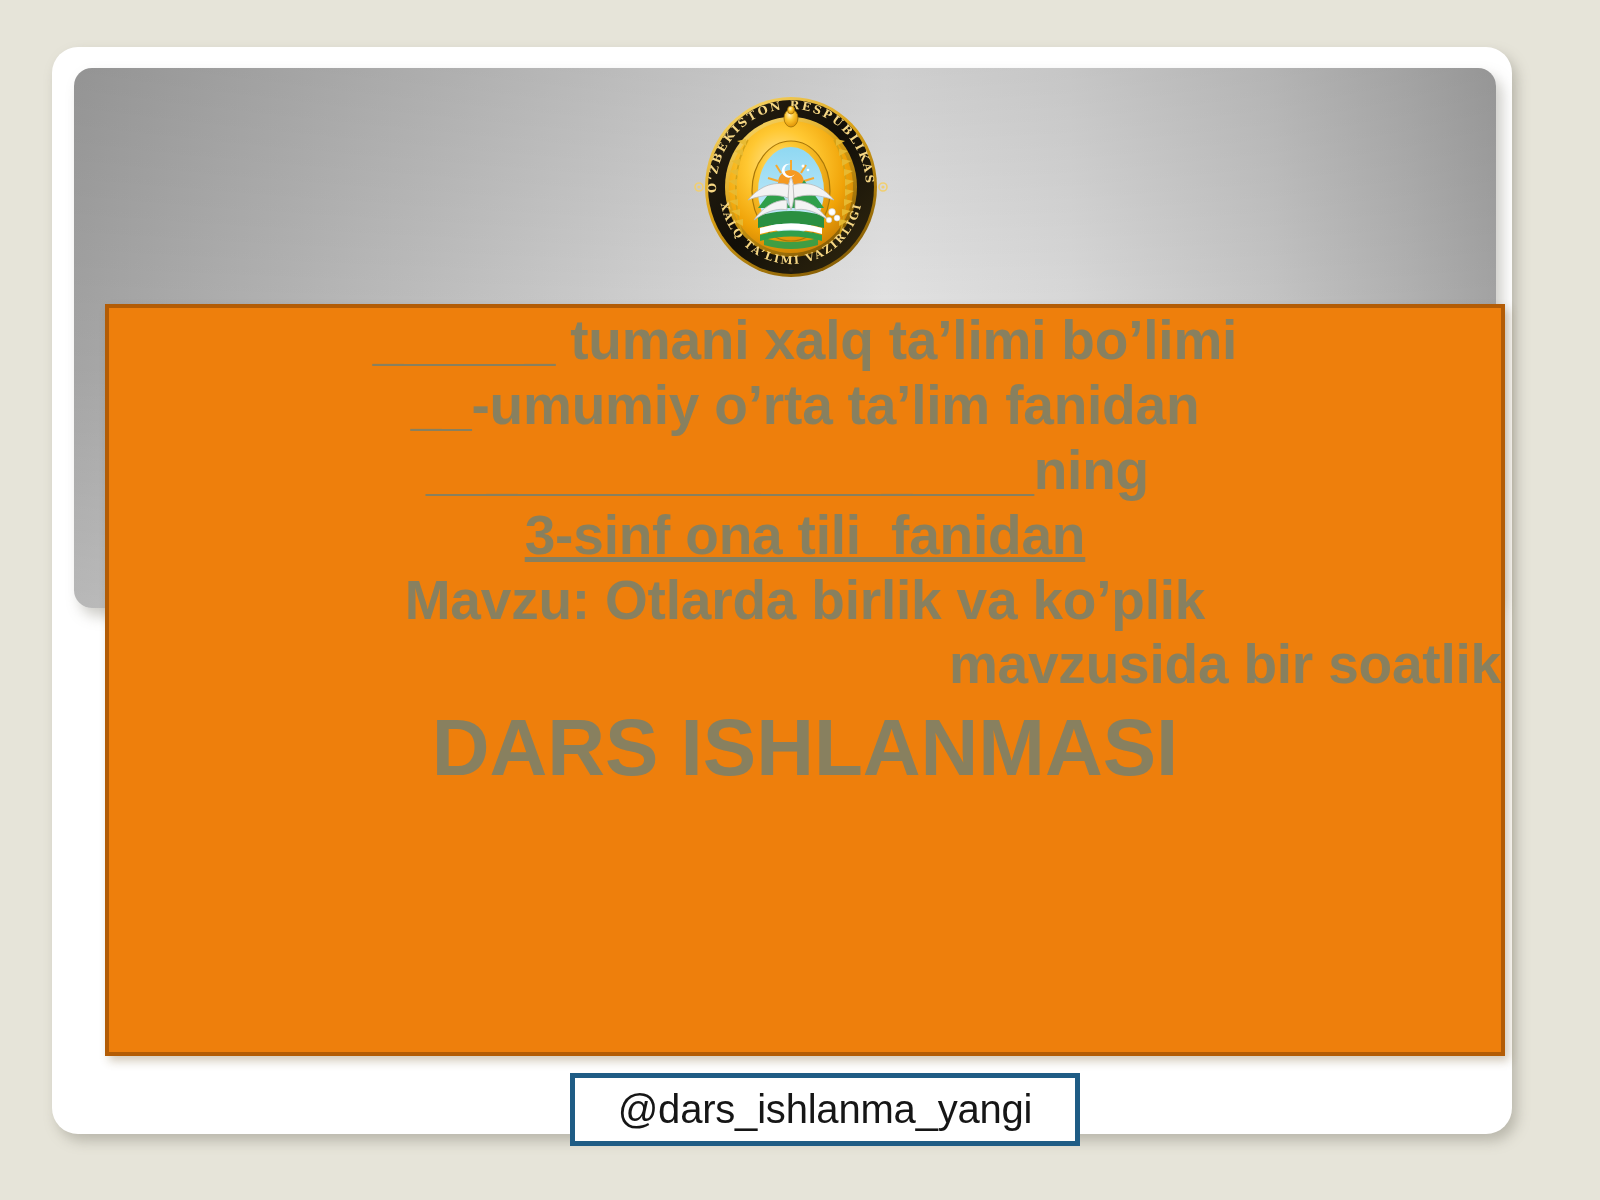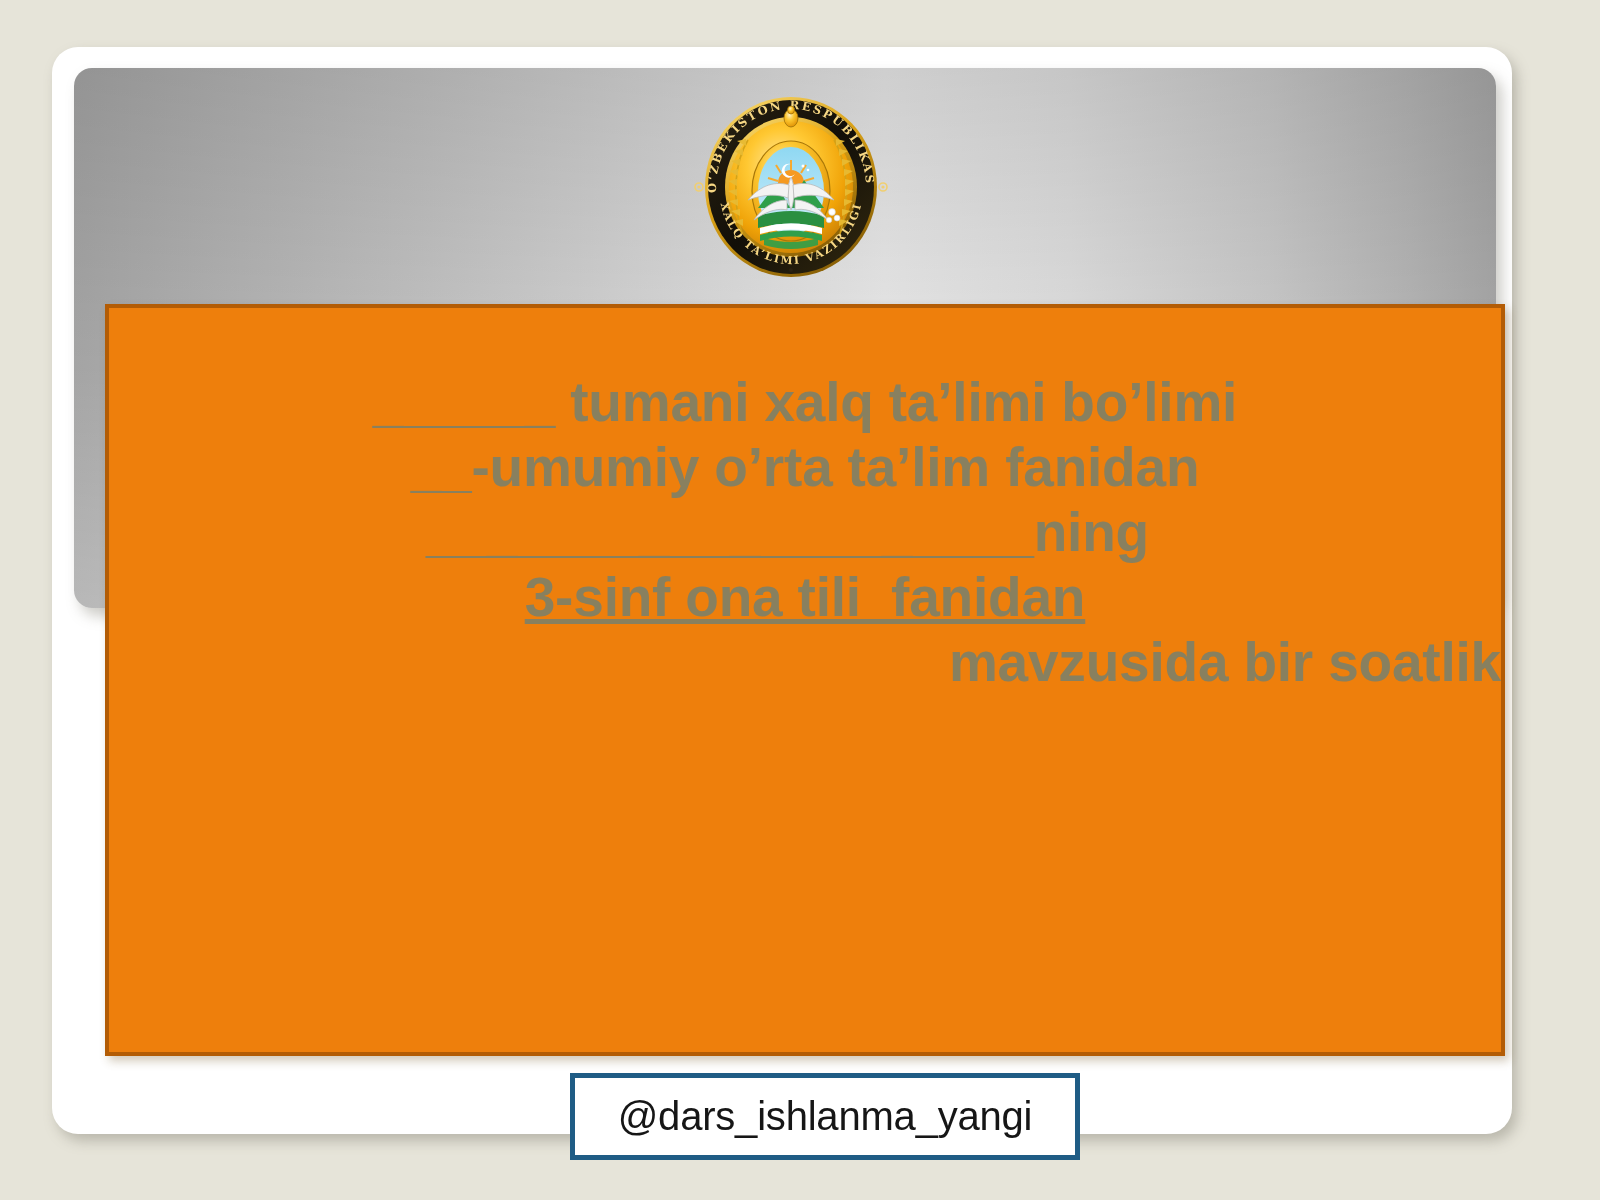--- a/index.html
+++ b/index.html
@@ -74,21 +74,20 @@
     width: 1400px;
     height: 752px;
     background: #ee7f0c;
     border: 4px solid #b35c05;
     box-sizing: border-box;
     box-shadow: 4px 5px 9px rgba(110,80,30,0.30);
     display: flex;
     flex-direction: column;
     justify-content: flex-start;
     align-items: center;
-    padding-top: 62px;
     box-sizing: border-box;
   }
 
   .body-text {
     color: #88805f;
     font-weight: bold;
     text-align: center;
     line-height: 1.18;
     width: 100%;
     letter-spacing: -0.2px;
@@ -111,21 +110,21 @@
   .l6 { text-align: center; }
   .l7 { text-align: right; }
   .l8 { text-align: center; }
 
   
   .handle-box {
     position: absolute;
     left: 570px;
     top: 1073px;
     width: 510px;
-    height: 87px;
+    height: 73px;
     background: #ffffff;
     border: 5px solid #1f5c85;
     box-sizing: border-box;
     display: flex;
     align-items: center;
     justify-content: center;
   }
   .handle-text {
     color: #161616;
     font-size: 40px;
@@ -267,21 +266,23 @@
       <path d="M78 150 q27 8 54 0 l0 7 q-27 8 -54 0 z" fill="#2f9f4a" opacity="0.9"></path>
     </svg>
   </div>
 
   <div class="orange-box">
     <div class="body-text">
       <div class="line l1">______ tumani xalq ta’limi bo’limi</div>
       <div class="line l2">__-umumiy o’rta ta’lim fanidan</div>
       <div class="line l4">____________________ning</div>
       <div class="line l5">3-sinf ona tili  fanidan</div>
+      <div class="line l6">Mavzu: Otlarda birlik va ko’plik</div>
       <div class="line l7">mavzusida bir soatlik</div>
+      <div class="line-big l8">DARS ISHLANMASI</div>
     </div>
   </div>
 
   <div class="handle-box">
     <span class="handle-text">@dars_ishlanma_yangi</span>
   </div>
 
 </div>
 
 </body></html>

